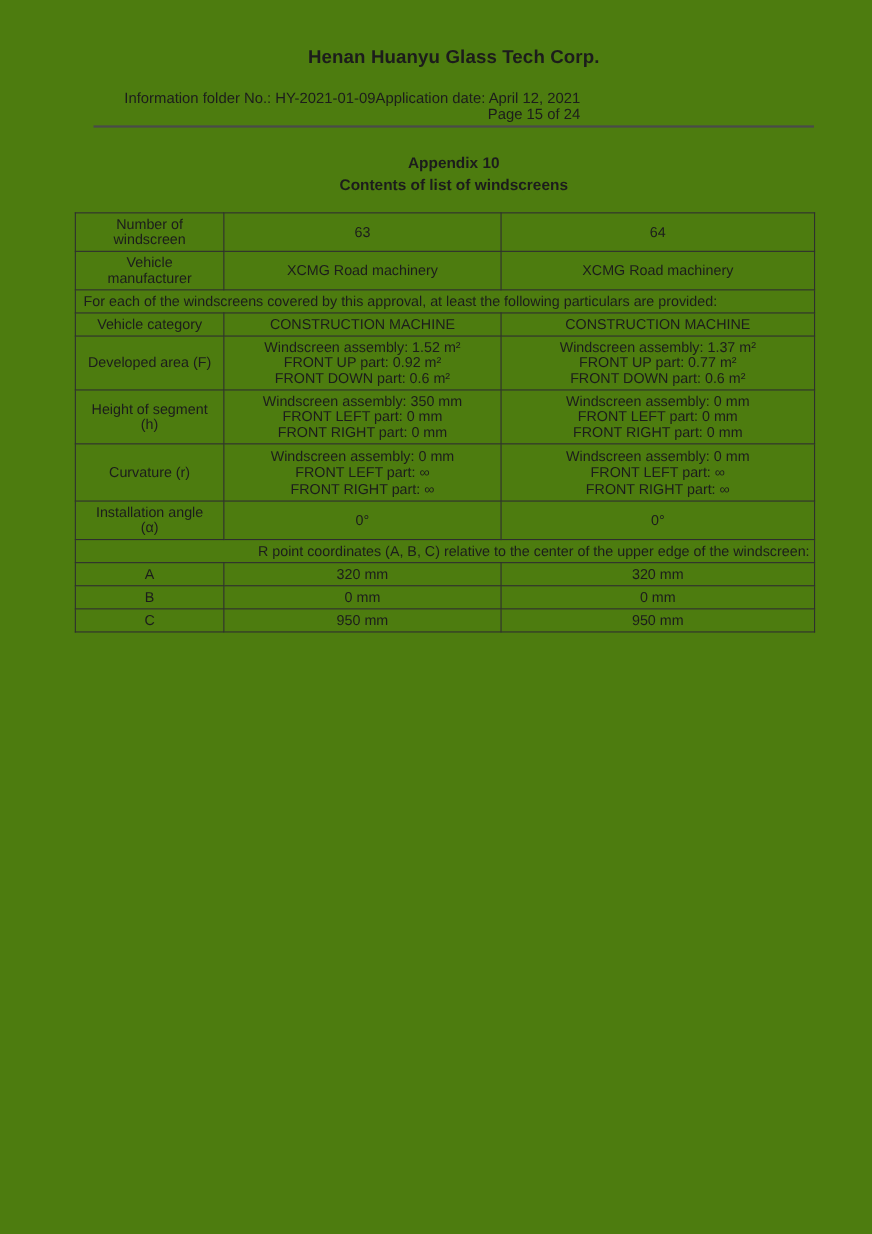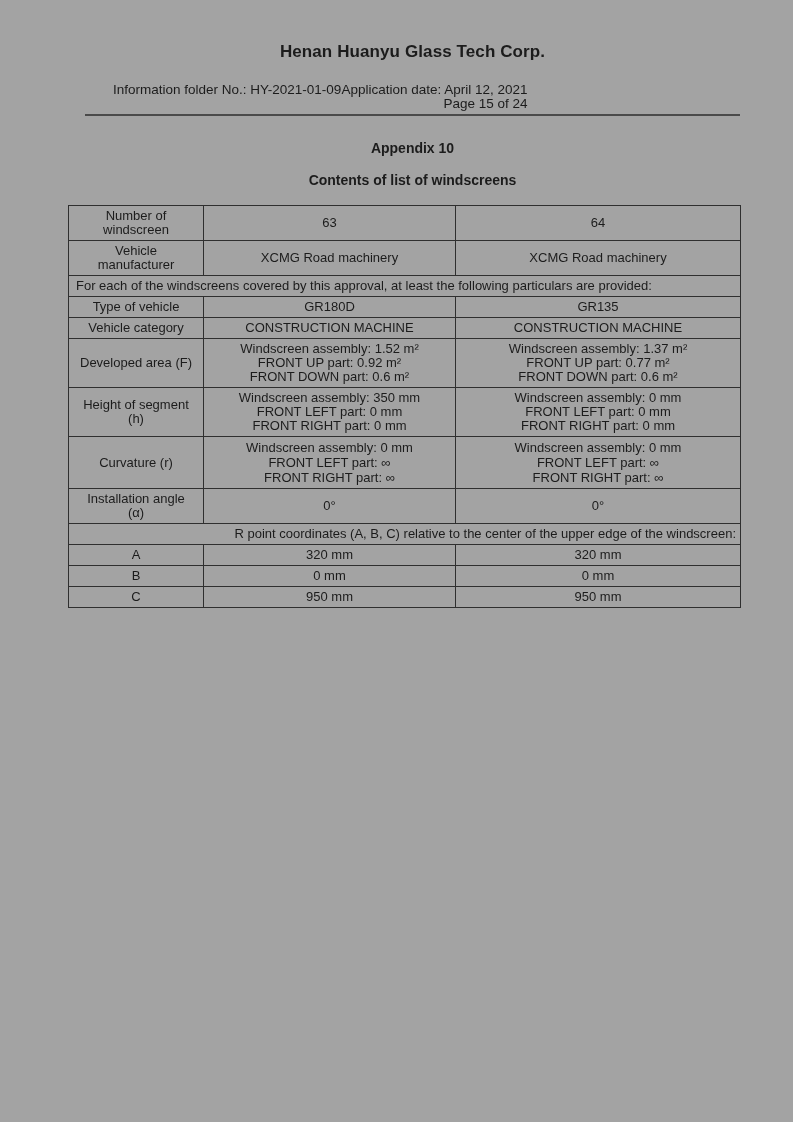--- a/index.html
+++ b/index.html
@@ -1,20 +1,20 @@
 <!DOCTYPE html>
 <html><head>
 <meta charset="utf-8">
 <style>
   html, body { margin: 0; padding: 0; background: #ffffff; }
   .page {
     position: relative;
     width: 793px;
     height: 1122px;
-    background: #a3a3a3;
+    background: #4d7c0f;
     font-family: "Liberation Sans", "DejaVu Sans", sans-serif;
     color: #1c1c1c;
     overflow: hidden;
     box-sizing: border-box;
   }
   .company {
     margin: 0 0 0 85px;
     padding-top: 42px;
     width: 655px;
     text-align: center;
@@ -45,21 +45,21 @@
     margin-left: 85px;
     width: 655px;
     margin-top: 24px;
     text-align: center;
     font-size: 14px;
     font-weight: bold;
   }
   .subtitle {
     margin-left: 85px;
     width: 655px;
-    margin-top: 16px;
+    margin-top: 4px;
     text-align: center;
     font-size: 14px;
     font-weight: bold;
   }
   table.spec {
     margin: 17px 0 0 68px;
     width: 672px;
     border-collapse: collapse;
     table-layout: fixed;
   }
@@ -121,25 +121,20 @@
       <tr>
         <td>Vehicle
 manufacturer</td>
         <td>XCMG Road machinery</td>
         <td>XCMG Road machinery</td>
       </tr>
       <tr>
         <td colspan="3" class="span-left">For each of the windscreens covered by this approval, at least the following particulars are provided:</td>
       </tr>
       <tr>
-        <td>Type of vehicle</td>
-        <td>GR180D</td>
-        <td>GR135</td>
-      </tr>
-      <tr>
         <td>Vehicle category</td>
         <td>CONSTRUCTION MACHINE</td>
         <td>CONSTRUCTION MACHINE</td>
       </tr>
       <tr>
         <td>Developed area (F)</td>
         <td>Windscreen assembly: 1.52 m²
 FRONT UP part: 0.92 m²
 FRONT DOWN part: 0.6 m²</td>
         <td>Windscreen assembly: 1.37 m²

